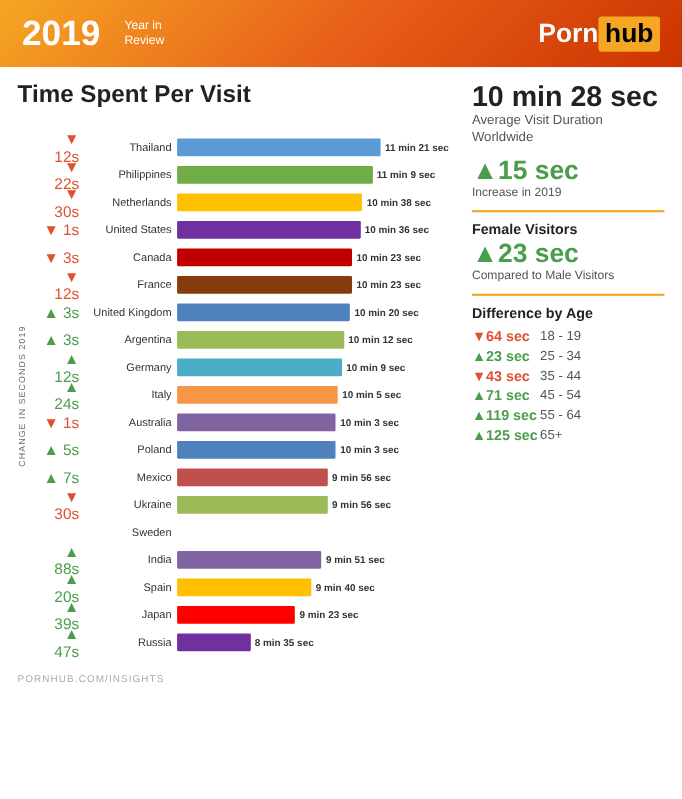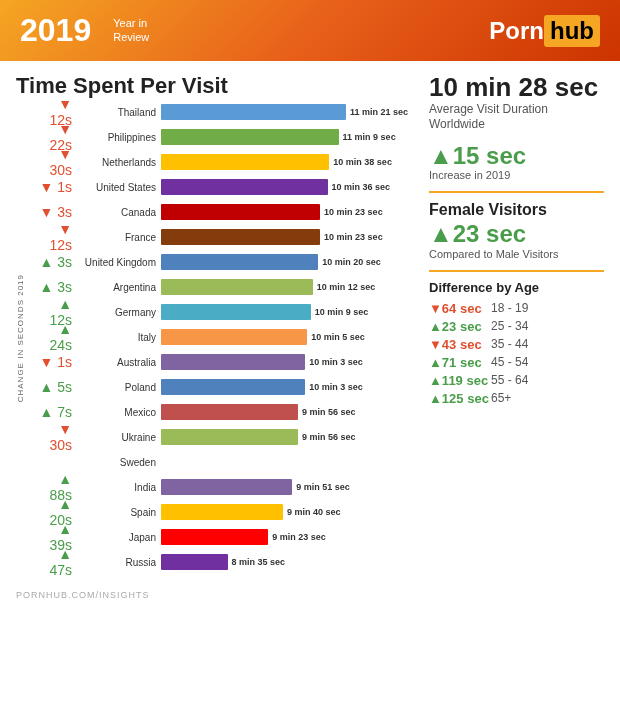--- a/index.html
+++ b/index.html
@@ -61,21 +61,21 @@
     }
 
     
     .chart-section {
       flex: 1;
     }
     .chart-title {
       font-size: 22px;
       font-weight: 900;
       color: #222;
-      margin-bottom: 2px;
+      margin-bottom: 24px;
     }
 
     .chart-container {
       display: flex;
       gap: 0;
     }
 
     .y-axis-label {
       writing-mode: vertical-rl;
       transform: rotate(180deg);
@@ -176,21 +176,21 @@
       color: #555;
     }
 
     .divider {
       border: none;
       border-top: 2px solid #f5a623;
       margin: 8px 0;
     }
 
     .female-title {
-      font-size: 16px;
+      font-size: 13px;
       font-weight: bold;
       color: #222;
       margin-bottom: 2px;
     }
 
     .age-section {
       margin-top: 6px;
     }
     .age-title {
       font-size: 13px;

